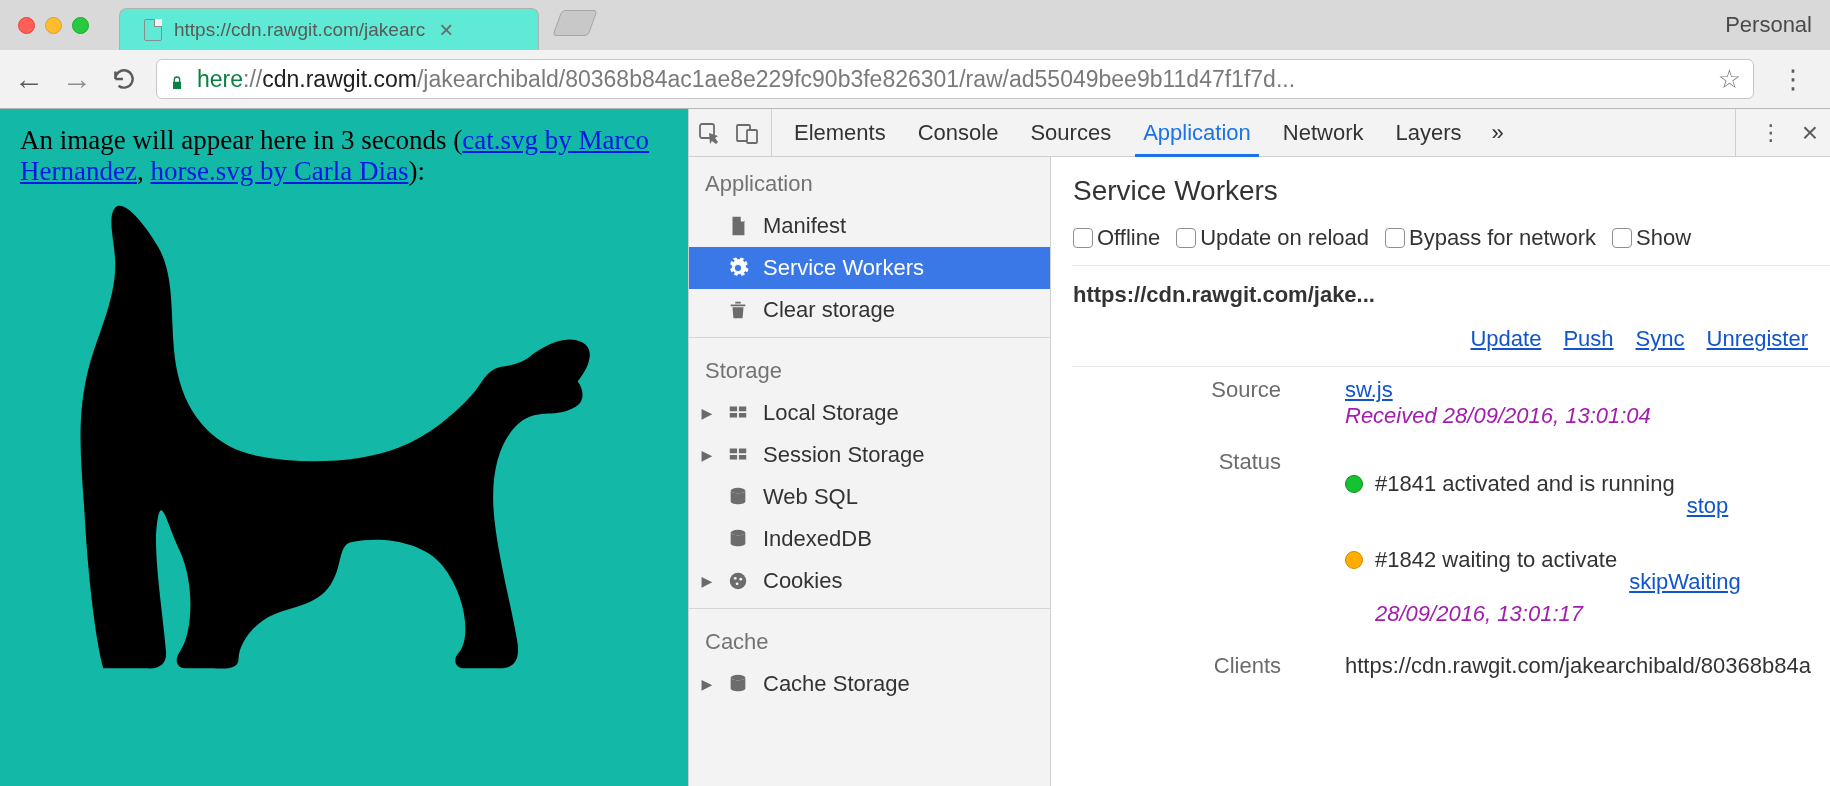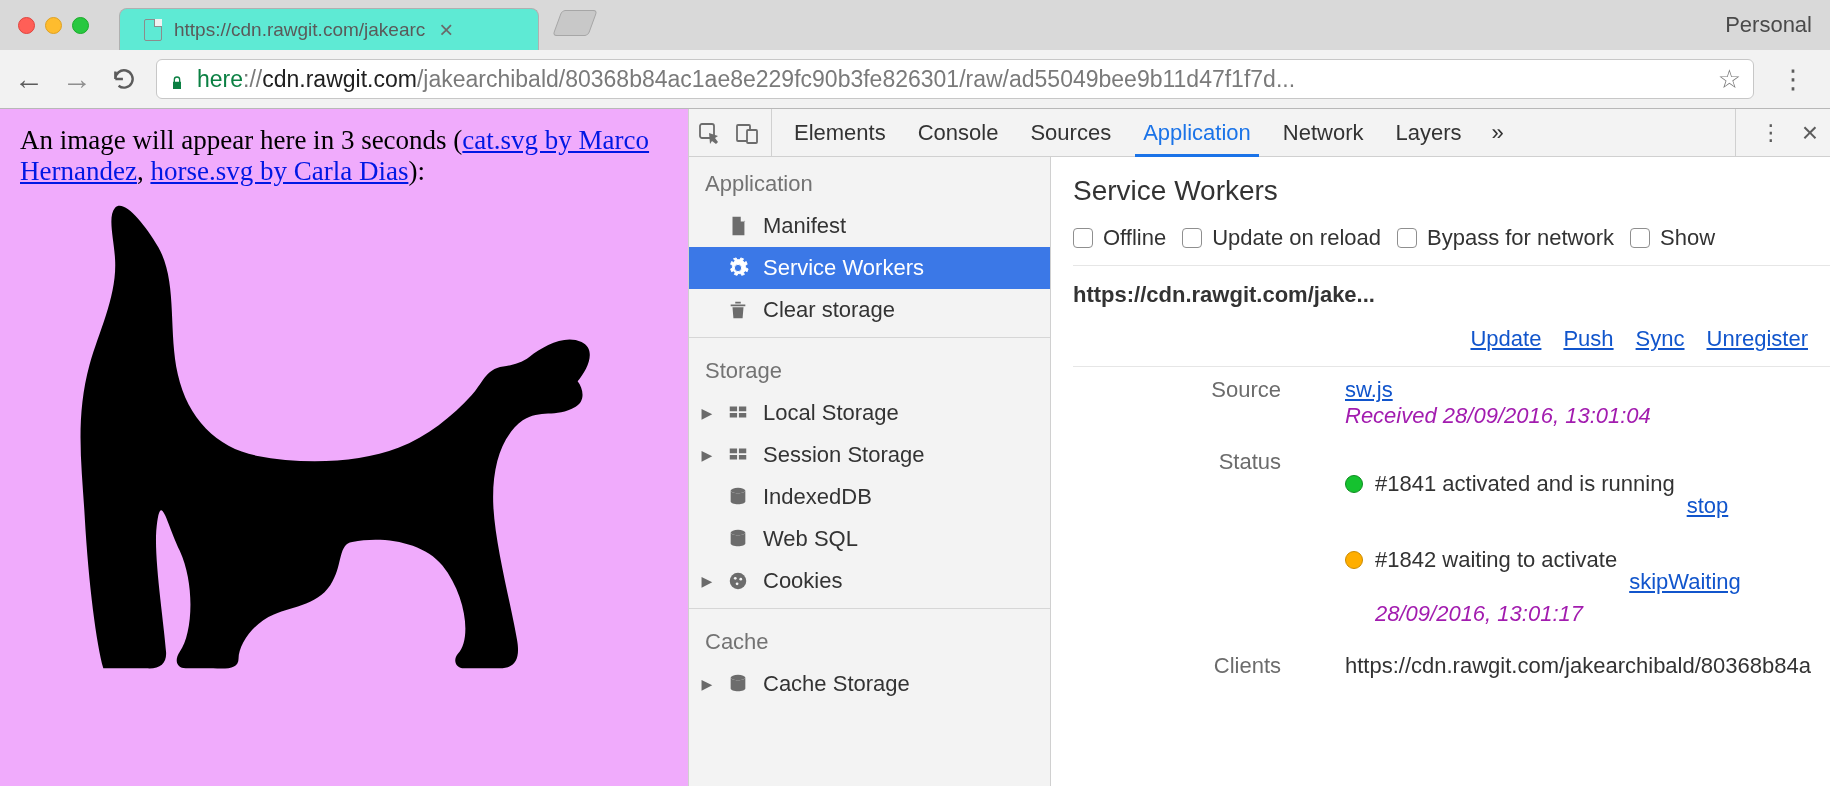--- a/index.html
+++ b/index.html
@@ -31,21 +31,21 @@
   .lock-ico svg { fill:#0b8043; }
   .url-https { color:#0b8043; }
   .url-host  { color:#202020; }
   .url-path  { color:#7a7a7a; }
   .star-ico { margin-left:auto; font-size:26px; color:#7a7a7a; }
   .menu-dots { font-size:26px; color:#5c5c5c; padding:0 8px; letter-spacing:2px; }
 
   
   .content-area { flex:1; display:flex; overflow:hidden; }
 
-  .page-body { width:688px; background:#f0abfc; padding:16px 20px; font-family: "Times New Roman", serif; font-size:27px; color:#000; overflow:hidden; }
+  .page-body { width:688px; background:#14b8a6; padding:16px 20px; font-family: "Times New Roman", serif; font-size:27px; color:#000; overflow:hidden; }
   .page-body a { color:#0018e4; text-decoration:underline; }
   .cat-wrap { margin-top:6px; }
 
   
   .devtools { flex:1; display:flex; flex-direction:column; border-left:1px solid #cfcfcf; font-family:"Helvetica Neue",Arial,sans-serif; }
   .dt-tabbar { display:flex; align-items:center; height:48px; border-bottom:1px solid #d0d0d0; background:#f3f3f3; padding-left:8px; }
   .dt-tabbar .leading { display:flex; align-items:center; gap:14px; padding-right:12px; border-right:1px solid #d0d0d0; height:100%; }
   .dt-ico { width:24px; height:24px; }
   .dt-ico svg { stroke:#6c6c6c; fill:none; stroke-width:1.8; }
   .dt-tabs { display:flex; align-items:stretch; height:100%; gap:0; margin-left:6px;}
@@ -63,21 +63,21 @@
   .sb-item.selected { background:#3b78e7; color:#fff; }
   .sb-item.selected .sb-ico svg * { fill:#fff !important; stroke:#fff !important; }
   .sb-ico { width:22px; height:22px; display:flex; align-items:center; justify-content:center; flex-shrink:0; }
   .sb-ico svg { width:22px; height:22px; }
   .sb-caret { width:12px; text-align:center; color:#6a6a6a; margin-left:-14px; font-size:14px;}
   .sb-sep { height:1px; background:#d6d6d6; margin:6px 0; }
 
   .dt-panel { flex:1; overflow:auto; padding:18px 0 0 22px; }
   .panel-title { font-size:28px; color:#333; margin-bottom:18px; }
   .check-row { display:flex; align-items:center; gap:16px; padding-bottom:14px; border-bottom:1px solid #e6e6e6; flex-wrap:nowrap; }
-  .chk { display:flex; align-items:center; gap:10px; font-size:22px; color:#333; white-space:nowrap;}
+  .chk { display:flex; align-items:center; gap:4px; font-size:22px; color:#333; white-space:nowrap;}
   .chk-box { width:20px; height:20px; border:1.5px solid #8f8f8f; border-radius:4px; background:#fff; flex-shrink:0;}
 
   .sw-scope-row { display:flex; padding:16px 0 14px; border-bottom:1px solid #e6e6e6; font-size:22px; }
   .sw-origin { font-weight:700; color:#333; }
   .sw-actions { margin-left:auto; display:flex; gap:22px; padding-right:22px; }
   .link { color:#1155cc; text-decoration:underline;margin-top:44px; }
 
   .detail-row { display:flex; padding:10px 0; font-size:22px; align-items:flex-start;gap:42px;}
   .detail-key { width:230px; text-align:right; color:#6c6c6c; padding-right:22px; flex-shrink:0;}
   .detail-val { flex:1; color:#333; }
@@ -240,31 +240,31 @@
           <span>Session Storage</span>
         </div>
         <div class="sb-item">
           <span class="sb-caret"></span>
           <span class="sb-ico">
               <svg viewBox="0 0 24 24">
                 <ellipse cx="12" cy="5" rx="8" ry="3" fill="#6c6c6c"></ellipse>
                 <path fill="#6c6c6c" d="M4 5v12c0 1.7 3.6 3 8 3s8-1.3 8-3V5c0 1.7-3.6 3-8 3S4 6.7 4 5z"></path>
               </svg>
             </span>
-          <span>IndexedDB</span>
+          <span>Web SQL</span>
         </div>
         <div class="sb-item">
           <span class="sb-caret"></span>
           <span class="sb-ico">
               <svg viewBox="0 0 24 24">
                 <ellipse cx="12" cy="5" rx="8" ry="3" fill="#6c6c6c"></ellipse>
                 <path fill="#6c6c6c" d="M4 5v12c0 1.7 3.6 3 8 3s8-1.3 8-3V5c0 1.7-3.6 3-8 3S4 6.7 4 5z"></path>
               </svg>
             </span>
-          <span>Web SQL</span>
+          <span>IndexedDB</span>
         </div>
         <div class="sb-item">
           <span class="sb-caret">▶</span>
           <span class="sb-ico">
               <svg viewBox="0 0 24 24">
                 <circle cx="12" cy="12" r="9" fill="#6c6c6c"></circle>
                 <circle cx="9" cy="9" r="1.5" fill="#f3f3f3"></circle>
                 <circle cx="15" cy="10" r="1.5" fill="#f3f3f3"></circle>
                 <circle cx="11" cy="15" r="1.5" fill="#f3f3f3"></circle>
               </svg>

